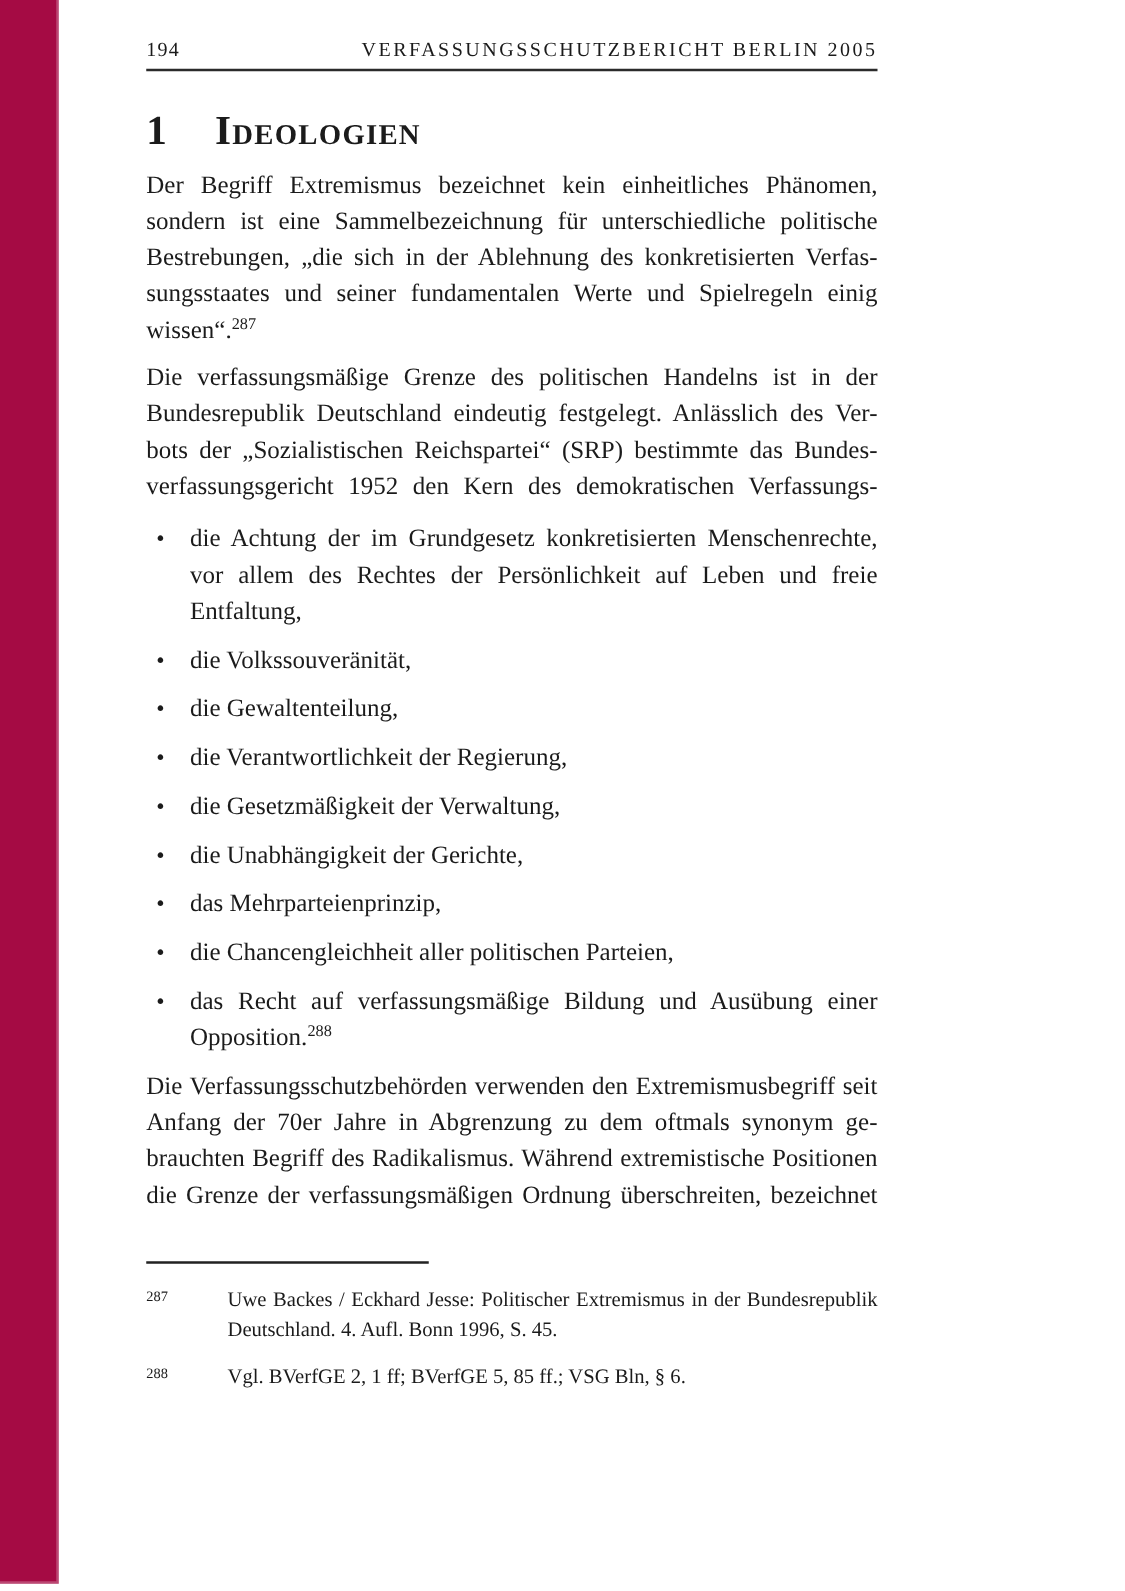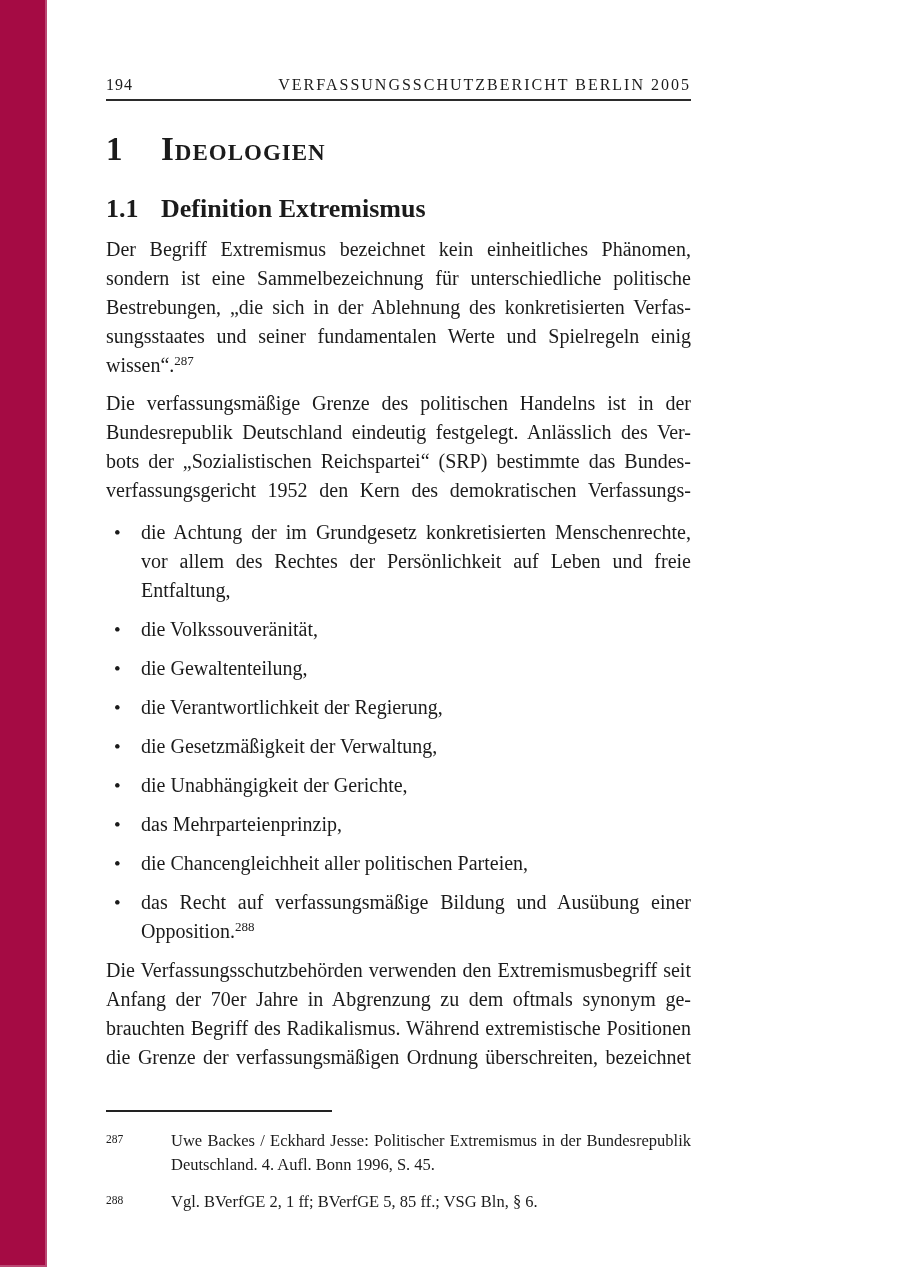--- a/index.html
+++ b/index.html
@@ -1,21 +1,21 @@
 <!DOCTYPE html>
 <html><head>
 <meta charset="utf-8">
 <style>
   html,body { margin:0; padding:0; }
   body {
     width:900px; height:1273px; background:#ffffff; position:relative;
     font-family:"Liberation Serif", serif; color:#1b1b1b; overflow:hidden;
   }
   .accent-bar { position:absolute; left:0; top:0; width:47px; height:1267px; background:#a50b44; box-shadow:inset -2px -2px 0 rgba(255,255,255,0.25); }
-  .page { position:absolute; left:1px; top:0; width:800px; box-sizing:border-box; padding:76px 110px 0 105px; }
+  .page { position:absolute; left:12px; top:0; width:800px; box-sizing:border-box; padding:32px 110px 0 105px; }
 
   .header { display:flex; justify-content:space-between; align-items:flex-end; border-bottom:2px solid #2b2b2b; padding-bottom:5px; font-size:16px; }
   .header .pagenum { letter-spacing:1px; }
   .header .title { letter-spacing:2px; }
 
   .h1 { display:flex; margin:30px 0 0 0; font-size:33px; line-height:36px; font-weight:bold; }
   .h1 .h-title { font-variant:small-caps; letter-spacing:1px; }
   .h-num { flex:none; width:55px; }
   .h2 { display:flex; margin:27px 0 0 0; font-size:26px; line-height:30px; font-weight:bold; }
 
@@ -46,24 +46,20 @@
   <div class="header">
     <span class="pagenum">194</span>
     <span class="title">VERFASSUNGSSCHUTZBERICHT BERLIN 2005</span>
   </div>
 
   <div class="h1">
     <span class="h-num">1</span>
     <span class="h-title">Ideologien</span>
   </div>
 
-  <div class="h2">
-    <span class="h-num">1.1</span>
-    <span>Definition Extremismus</span>
-  </div>
 
   <div class="content" id="content-root">
       <div class="para">
         <div class="jline">Der Begriff Extremismus bezeichnet kein einheitliches Phänomen,</div>
         <div class="jline">sondern ist eine Sammelbezeichnung für unterschiedliche politische</div>
         <div class="jline">Bestrebungen, „die sich in der Ablehnung des konkretisierten Verfas-</div>
         <div class="jline">sungsstaates und seiner fundamentalen Werte und Spielregeln einig</div>
         <div class="jline last">wissen“.<sup>287</sup></div>
       </div>
       <div class="para">

